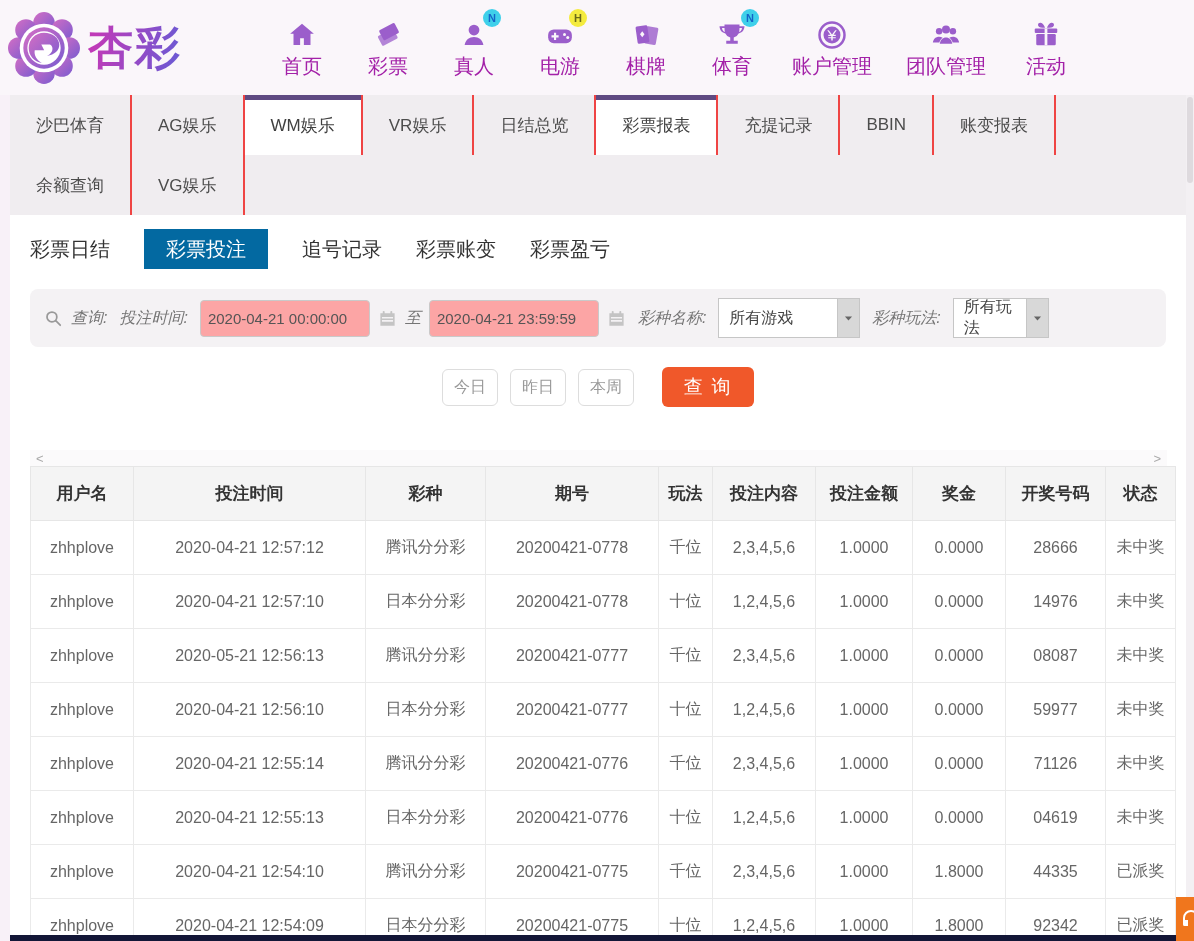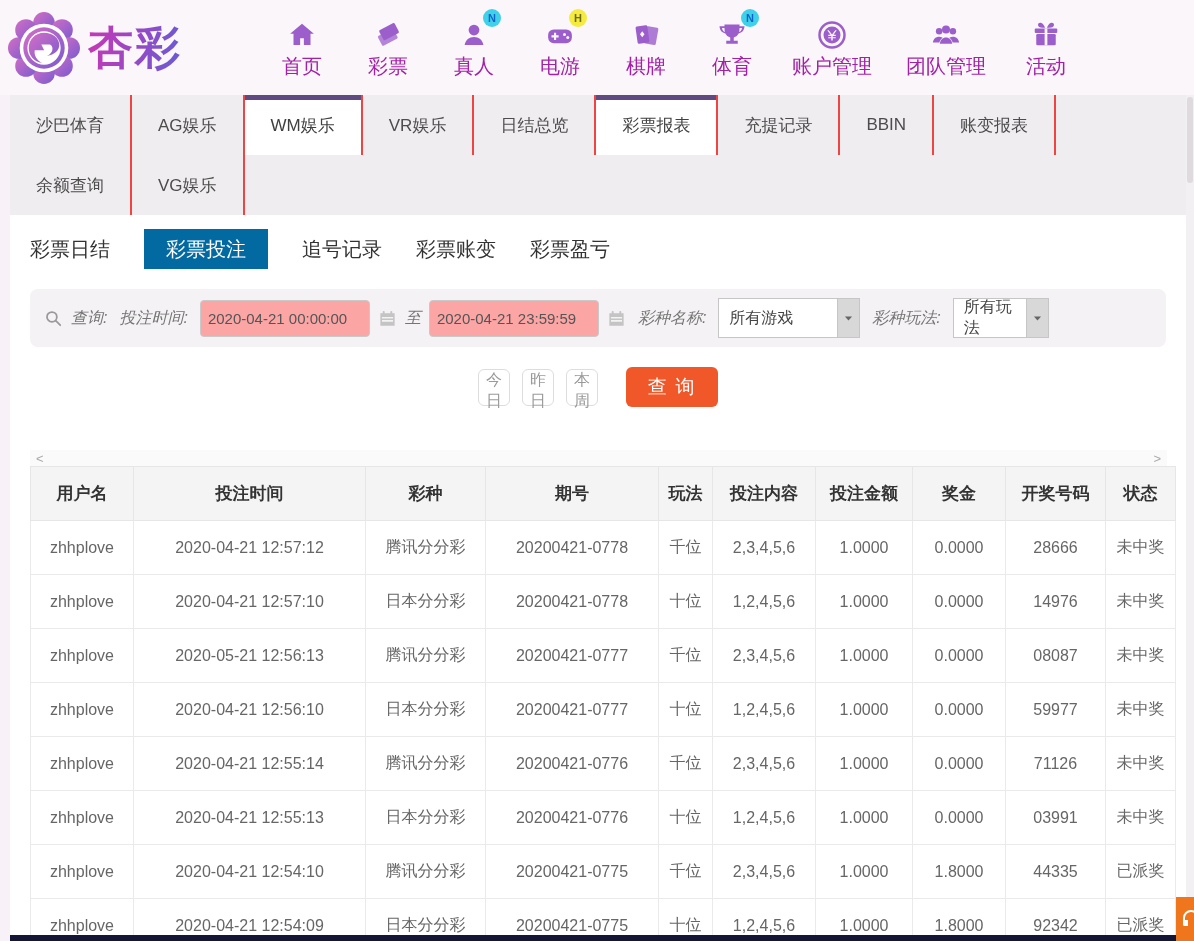--- a/index.html
+++ b/index.html
@@ -44,21 +44,21 @@
   .dt-input { width:170px; height:37px; border:1px solid #c9c9c9; border-radius:4px; background:#fca5a5;
     font-size:15px; color:#555; padding:0 7px; font-family:inherit; }
   .cal-ic { width:19px; height:19px; fill:#c4c4c4; cursor:pointer; }
   .sel { display:flex; height:40px; border:1px solid #c6c6c6; background:#fff; cursor:pointer; }
   .sel .val { display:flex; align-items:center; padding:0 10px; color:#444; }
   .sel-game .val { width:118px; }
   .sel-play .val { width:72px; }
   .sel .arrow { width:22px; background:#d8d8d8; border-left:1px solid #c6c6c6; display:flex; align-items:center; justify-content:center; }
 
   .actions-row { display:flex; justify-content:center; align-items:center; gap:12px; margin-top:20px; }
-  .btn-quick { width:32px; height:37px; background:#fff; border:1px solid #ddd; border-radius:6px;
+  .btn-quick { width:56px; height:37px; background:#fff; border:1px solid #ddd; border-radius:6px;
     color:#9a9a9a; font-size:16px; cursor:pointer; font-family:inherit; }
   .btn-search { width:92px; height:40px; background:#f0582a; border:none; border-radius:6px;
     color:#fff; font-size:19px; cursor:pointer; margin-left:16px; font-family:Liberation Serif, serif; letter-spacing:2px; }
 
   
   .table-wrap { margin:43px 19px 0 20px; }
   .hscroll { height:16px; background:#fbfafb; display:flex; justify-content:space-between;
     align-items:center; padding:0 6px; color:#a9a9a9; font-size:13px; }
   .hscroll span { cursor:pointer; line-height:1; }
   table.bets { width:1145px; border-collapse:collapse; table-layout:fixed; }
@@ -382,21 +382,21 @@
           </tr>
           <tr>
             <td>zhhplove</td>
             <td>2020-04-21 12:55:13</td>
             <td>日本分分彩</td>
             <td>20200421-0776</td>
             <td>十位</td>
             <td>1,2,4,5,6</td>
             <td>1.0000</td>
             <td>0.0000</td>
-            <td>03991</td>
+            <td>04619</td>
             <td class="status-lost">未中奖</td>
           </tr>
           <tr>
             <td>zhhplove</td>
             <td>2020-04-21 12:54:10</td>
             <td>腾讯分分彩</td>
             <td>20200421-0775</td>
             <td>千位</td>
             <td>2,3,4,5,6</td>
             <td>1.0000</td>

